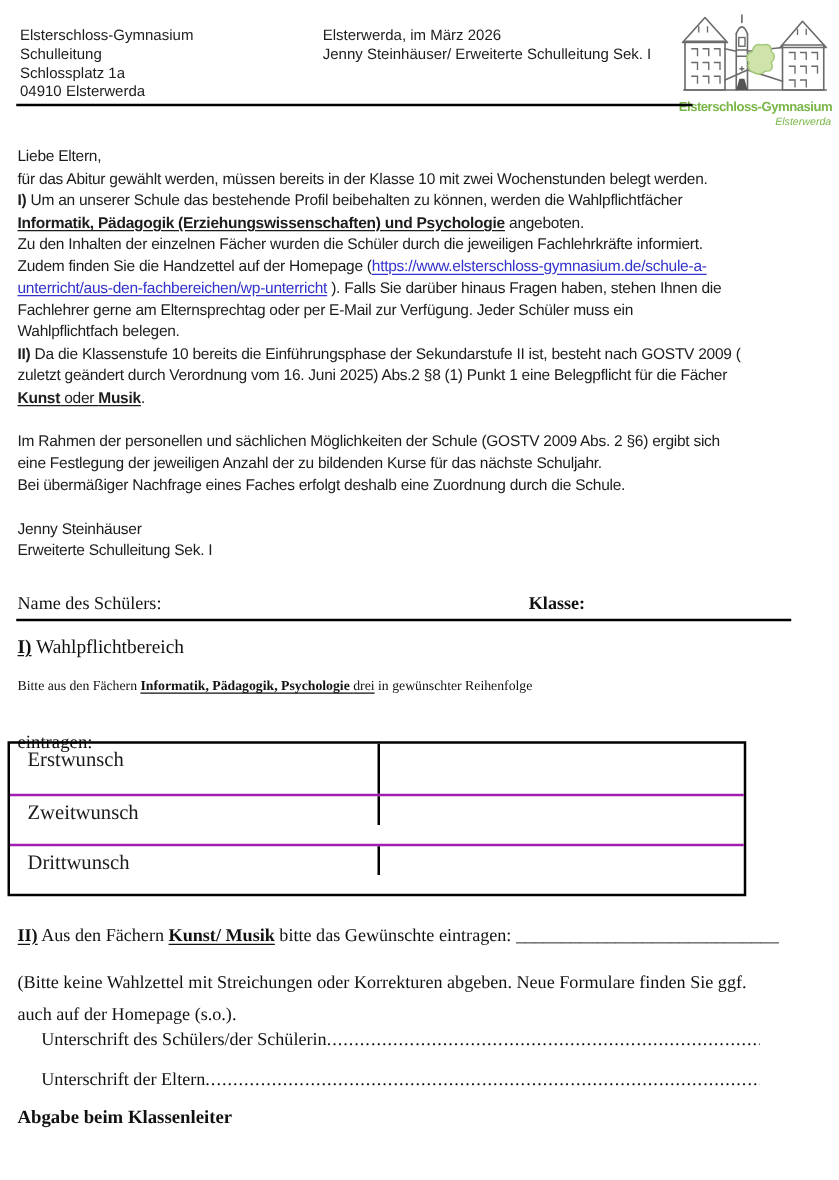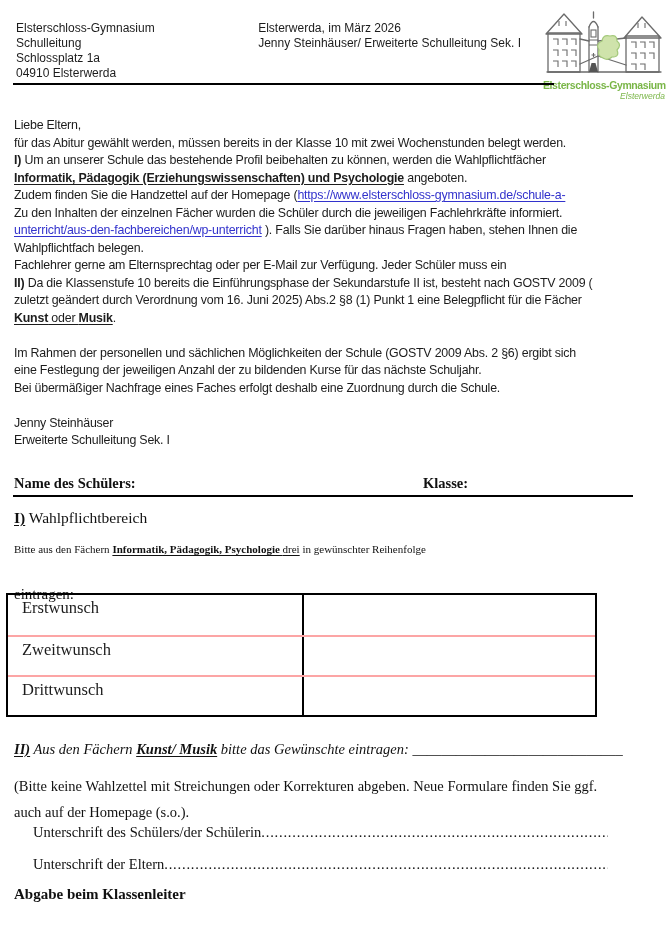--- a/index.html
+++ b/index.html
@@ -16,33 +16,33 @@
   
   .letter{position:absolute;left:14px;top:117px;width:652px;font-size:12.4px;line-height:17.5px;
           letter-spacing:-0.2px;}
   .ln{white-space:pre;height:17.5px;overflow:visible;}
   .sp{height:17.5px;}
   .b{font-weight:bold;}
   .u{text-decoration:underline;text-underline-offset:2px;}
   .link{color:#3232cc;text-decoration:underline;text-underline-offset:2px;cursor:pointer;}
   
   .serif{font-family:"Liberation Serif",serif;color:#111;}
-  .nameline{position:absolute;left:14px;top:475px;width:650px;font-size:14.5px;font-weight:bold;white-space:pre;}
+  .nameline{position:absolute;left:14px;top:475px;width:650px;font-size:14.5px;font-weight:normal;white-space:pre;}
   .classlabel{position:absolute;left:423px;top:475px;font-size:14.5px;font-weight:bold;}
   .namerule{position:absolute;left:13px;top:495px;width:620px;height:2px;background:#000;}
   .sec1{position:absolute;left:14px;top:509px;font-size:15.5px;white-space:pre;}
   .choose1{position:absolute;left:14px;top:543px;font-size:11px;white-space:pre;}
   .choose2{position:absolute;left:14px;top:586px;font-size:15px;white-space:pre;}
   .wtable{position:absolute;left:6px;top:593px;width:591px;border:2px solid #000;box-sizing:border-box;}
   .trow{display:flex;height:40px;box-sizing:border-box;}
-  .trow + .trow{border-top:2px solid #fca5a5;}
+  .trow + .trow{border-top:2px solid #a21caf;flex-direction:column;}
   .tlabel{width:296px;box-sizing:border-box;border-right:2px solid #000;font-size:16.5px;
           padding:3px 12px 0 14px;font-family:"Liberation Serif",serif;}
   .tvalue{flex:1;}
-  .sec2{position:absolute;left:14px;top:741px;font-size:14.5px;white-space:pre;width:650px;overflow:hidden;font-style:italic;}
+  .sec2{position:absolute;left:14px;top:741px;font-size:14.5px;white-space:pre;width:650px;overflow:hidden;}
   .note1{position:absolute;left:14px;top:778px;font-size:14.5px;white-space:pre;}
   .note2{position:absolute;left:14px;top:804px;font-size:14.5px;white-space:pre;}
   .sigline{position:absolute;left:33px;font-size:14.5px;white-space:nowrap;width:575px;overflow:hidden;}
   .sig1{top:824px;}
   .sig2{top:856px;}
   .dots{letter-spacing:0.8px;}
   .footer{position:absolute;left:14px;top:886px;font-size:15px;font-weight:bold;}
   svg .ol{fill:none;stroke:#6b6b6b;stroke-width:1.3;stroke-linejoin:round;stroke-linecap:round;}
   svg .win{fill:none;stroke:#6b6b6b;stroke-width:1.1;}
 </style>
@@ -101,25 +101,25 @@
     <div class="logo-sub">Elsterwerda</div>
   </div>
 
   <div class="hrule"></div>
 
   <div class="letter">
     <div class="ln">Liebe Eltern,</div>
     <div class="ln">für das Abitur gewählt werden, müssen bereits in der Klasse 10 mit zwei Wochenstunden belegt werden.</div>
     <div class="ln"><span class="b">I)</span><span> Um an unserer Schule das bestehende Profil beibehalten zu können, werden die Wahlpflichtfächer</span></div>
     <div class="ln"><span class="b u">Informatik, Pädagogik (Erziehungswissenschaften) und Psychologie</span><span> angeboten.</span></div>
+    <div class="ln">Zu den Inhalten der einzelnen Fächer wurden die Schüler durch die jeweiligen Fachlehrkräfte informiert.</div>
     <div class="ln"><span>Zudem finden Sie die Handzettel auf der Homepage (</span><span class="link">https://www.elsterschloss-gymnasium.de/schule-a-</span></div>
-    <div class="ln">Zu den Inhalten der einzelnen Fächer wurden die Schüler durch die jeweiligen Fachlehrkräfte informiert.</div>
     <div class="ln"><span class="link">unterricht/aus-den-fachbereichen/wp-unterricht</span><span> ). Falls Sie darüber hinaus Fragen haben, stehen Ihnen die</span></div>
+    <div class="ln">Fachlehrer gerne am Elternsprechtag oder per E-Mail zur Verfügung. Jeder Schüler muss ein</div>
     <div class="ln">Wahlpflichtfach belegen.</div>
-    <div class="ln">Fachlehrer gerne am Elternsprechtag oder per E-Mail zur Verfügung. Jeder Schüler muss ein</div>
     <div class="ln"><span class="b">II)</span><span> Da die Klassenstufe 10 bereits die Einführungsphase der Sekundarstufe II ist, besteht nach GOSTV 2009 (</span></div>
     <div class="ln">zuletzt geändert durch Verordnung vom 16. Juni 2025) Abs.2 §8 (1) Punkt 1 eine Belegpflicht für die Fächer</div>
     <div class="ln"><span class="u"><span class="b">Kunst</span><span> oder </span><span class="b">Musik</span></span><span>.</span></div>
     <div class="sp"></div>
     <div class="ln">Im Rahmen der personellen und sächlichen Möglichkeiten der Schule (GOSTV 2009 Abs. 2 §6) ergibt sich</div>
     <div class="ln">eine Festlegung der jeweiligen Anzahl der zu bildenden Kurse für das nächste Schuljahr.</div>
     <div class="ln">Bei übermäßiger Nachfrage eines Faches erfolgt deshalb eine Zuordnung durch die Schule.</div>
     <div class="sp"></div>
     <div class="ln">Jenny Steinhäuser</div>
     <div class="ln">Erweiterte Schulleitung Sek. I</div>

